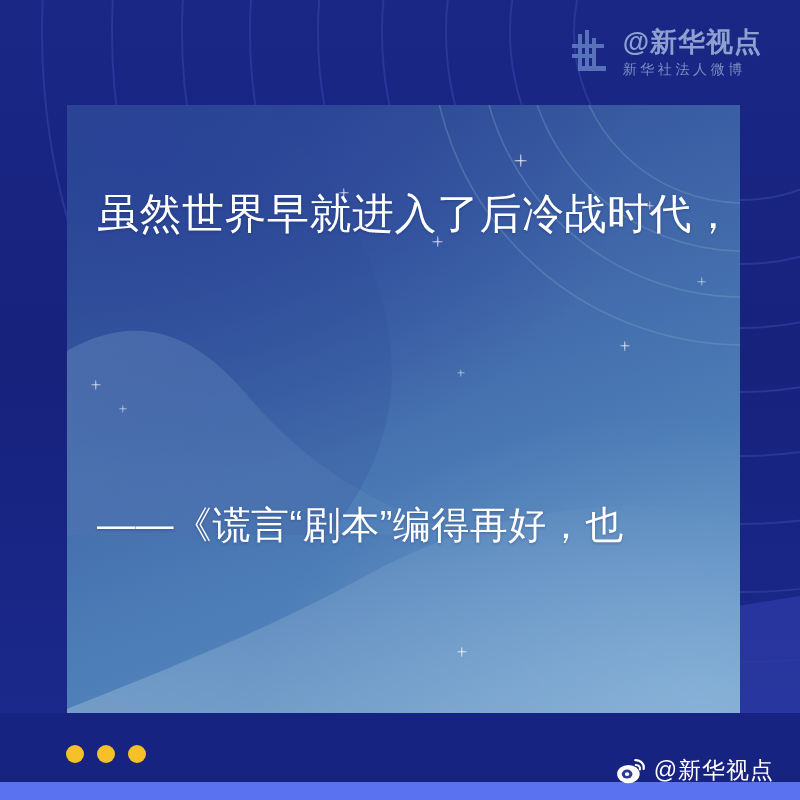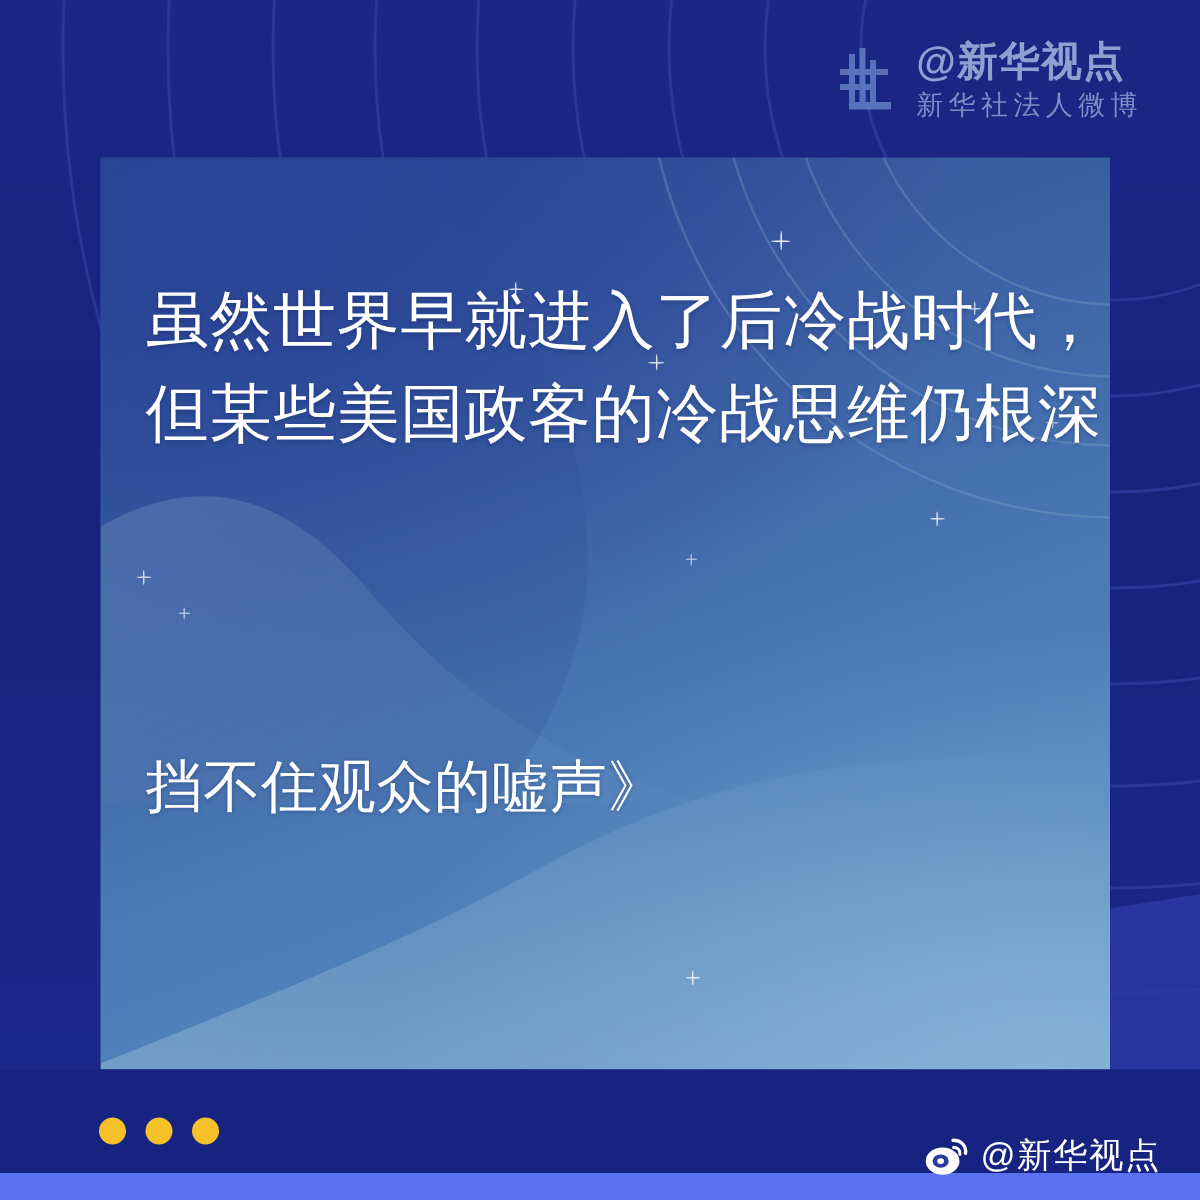--- a/index.html
+++ b/index.html
@@ -152,21 +152,21 @@
     line-height: 1;
   }
   .wm-main {
     color: #bcd0ee;
     font-size: 27px;
     font-weight: bold;
     letter-spacing: 1px;
   }
   .wm-sub {
     color: #9fb6de;
-    font-size: 18px;
+    font-size: 14px;
     letter-spacing: 3.6px;
     margin-top: 6px;
   }
 
   
   .dots {
     position: absolute;
     left: 66px;
     top: 745px;
     display: flex;
@@ -257,25 +257,24 @@
     <div class="sparkle" style="left:365px;top:131px;width:11px;height:11px;opacity:.85;"></div>
     <div class="sparkle" style="left:553px;top:236px;width:10px;height:10px;opacity:.8;"></div>
     <div class="sparkle" style="left:24px;top:275px;width:10px;height:10px;opacity:.75;"></div>
     <div class="sparkle" style="left:52px;top:300px;width:8px;height:8px;opacity:.6;"></div>
     <div class="sparkle" style="left:630px;top:172px;width:9px;height:9px;opacity:.6;"></div>
     <div class="sparkle" style="left:390px;top:264px;width:8px;height:8px;opacity:.55;"></div>
     <div class="sparkle" style="left:390px;top:542px;width:10px;height:10px;opacity:.85;"></div>
 
     <div class="quote-block">
       <div class="qline">虽然世界早就进入了后冷战时代，</div>
-      <div class="qline">但某些美国政客的冷战思维仍根深</div>
     </div>
 
     <div class="attrib-block">
-      <div class="aline">挡不住观众的嘘声》</div>
+      <div class="aline">——《谎言“剧本”编得再好，也</div>
     </div>
   </div>
 
   <div class="band-navy"></div>
   <div class="band-light"></div>
 
   <div class="watermark">
     <svg class="wm-mark" viewBox="0 0 48 48">
       <g fill="#6f8fd0">
         <rect x="12" y="6" width="4" height="36"></rect>

